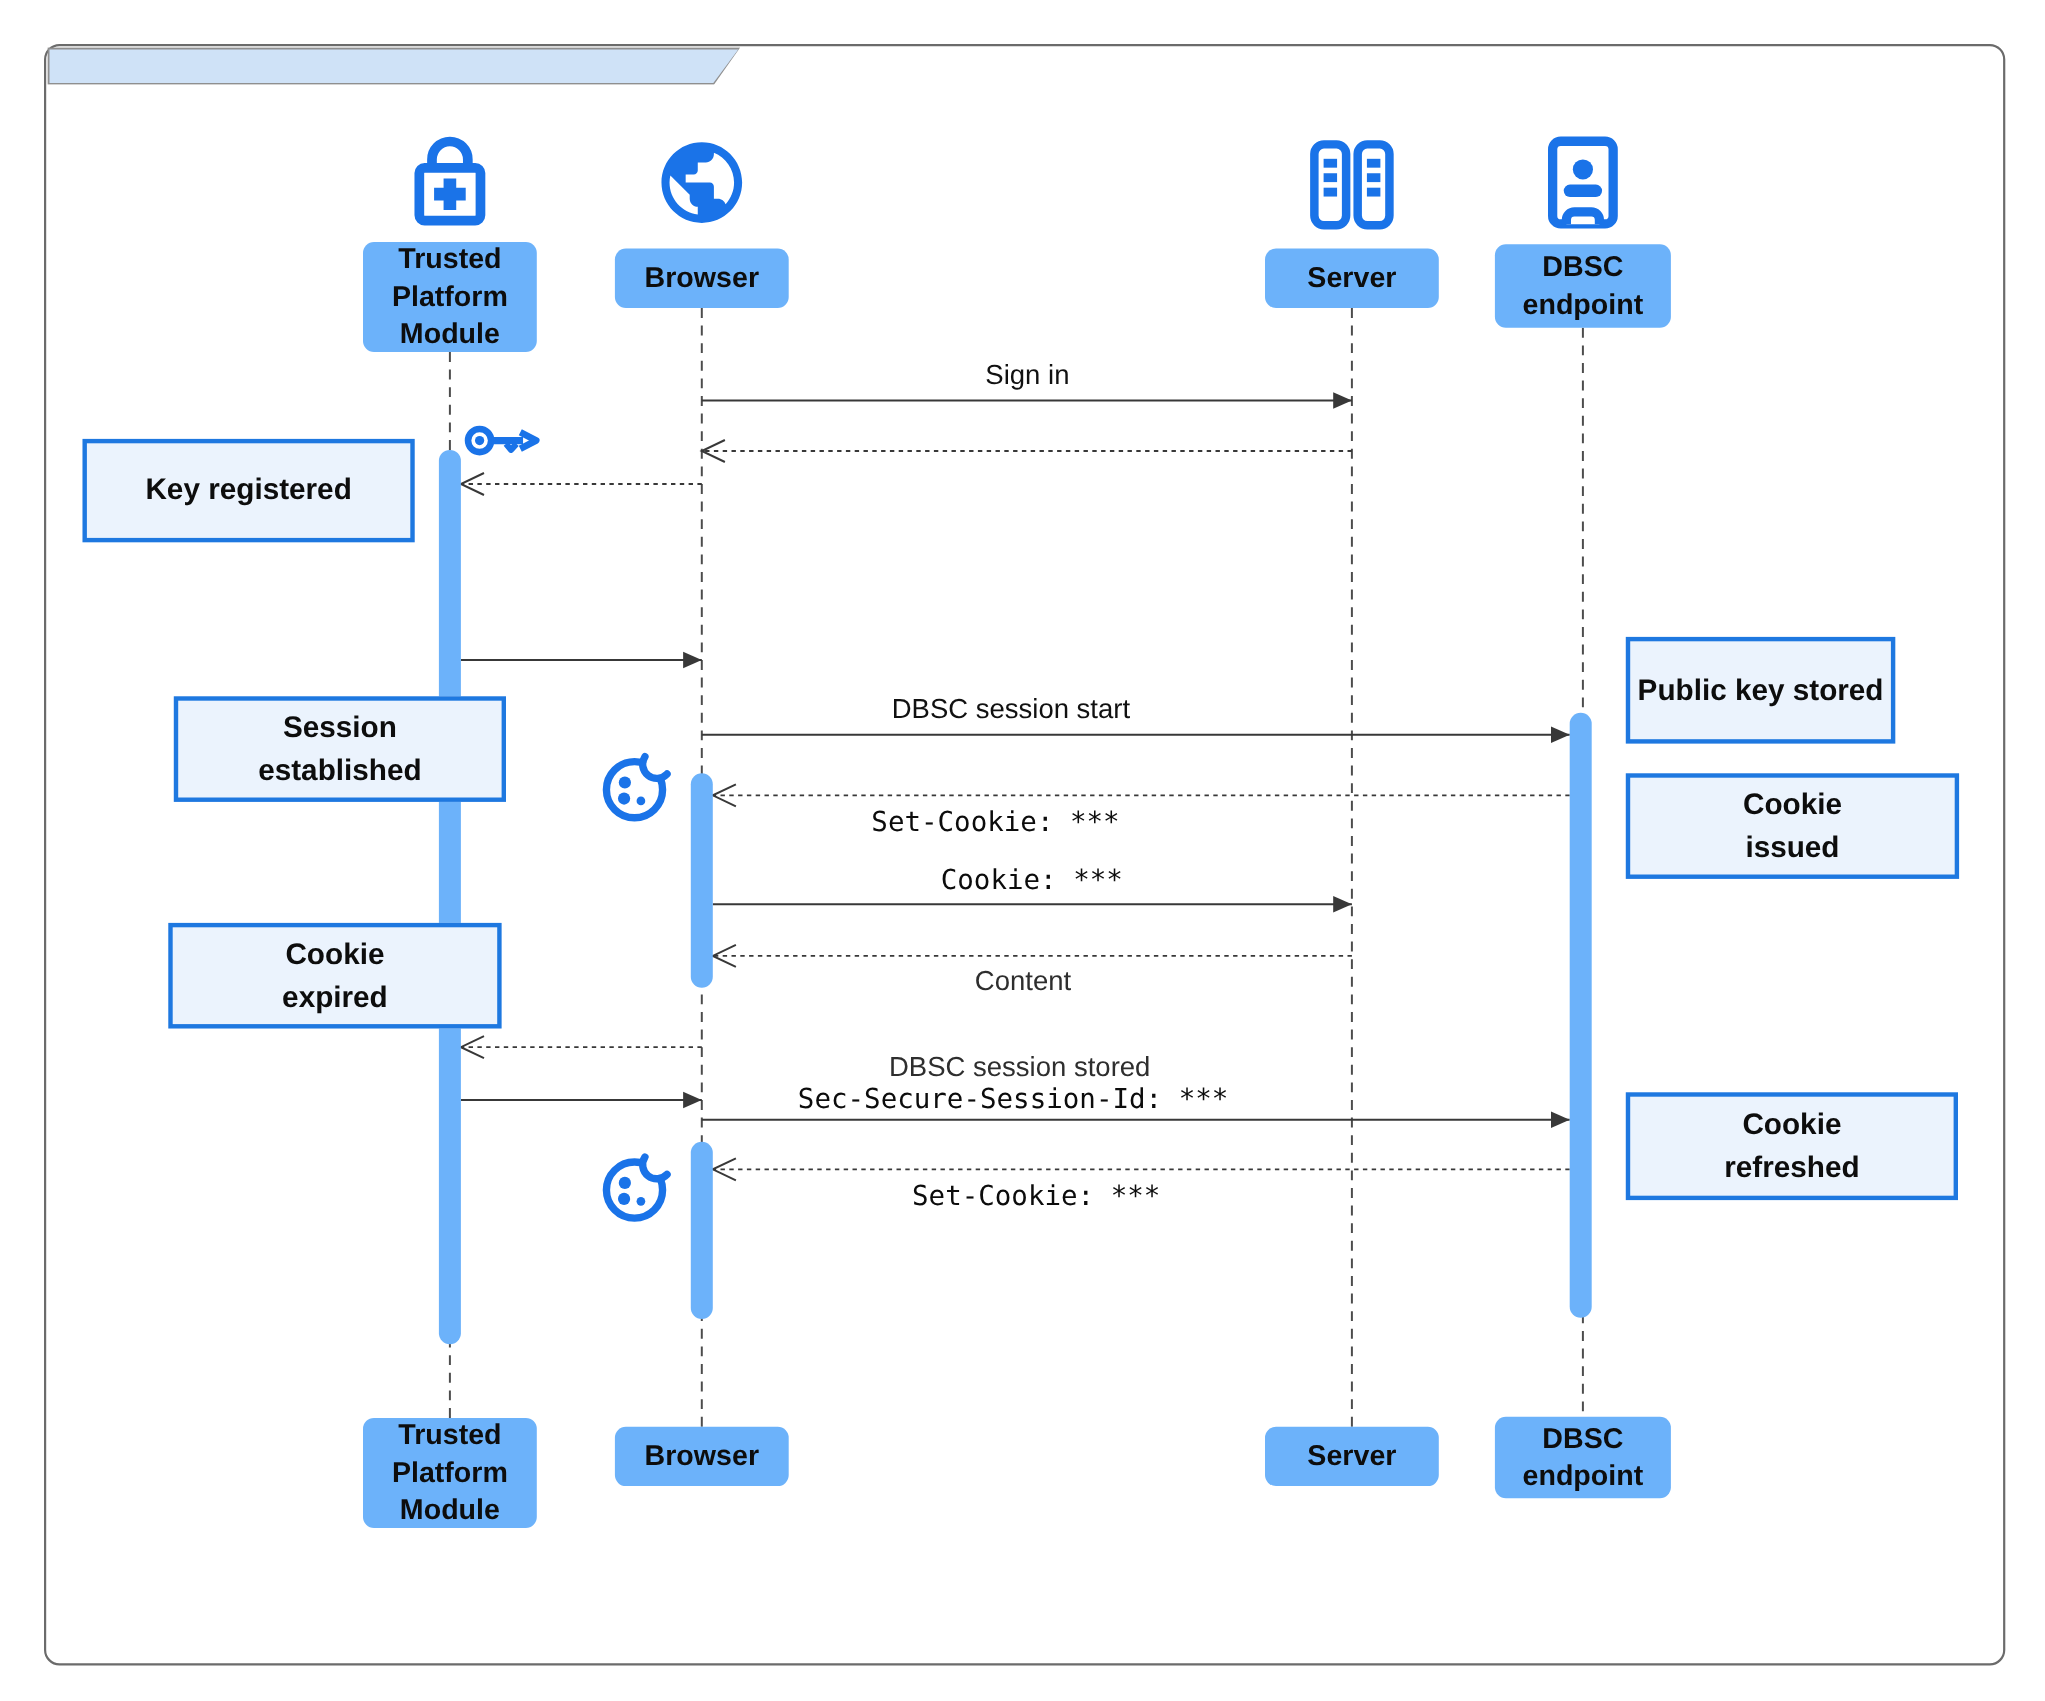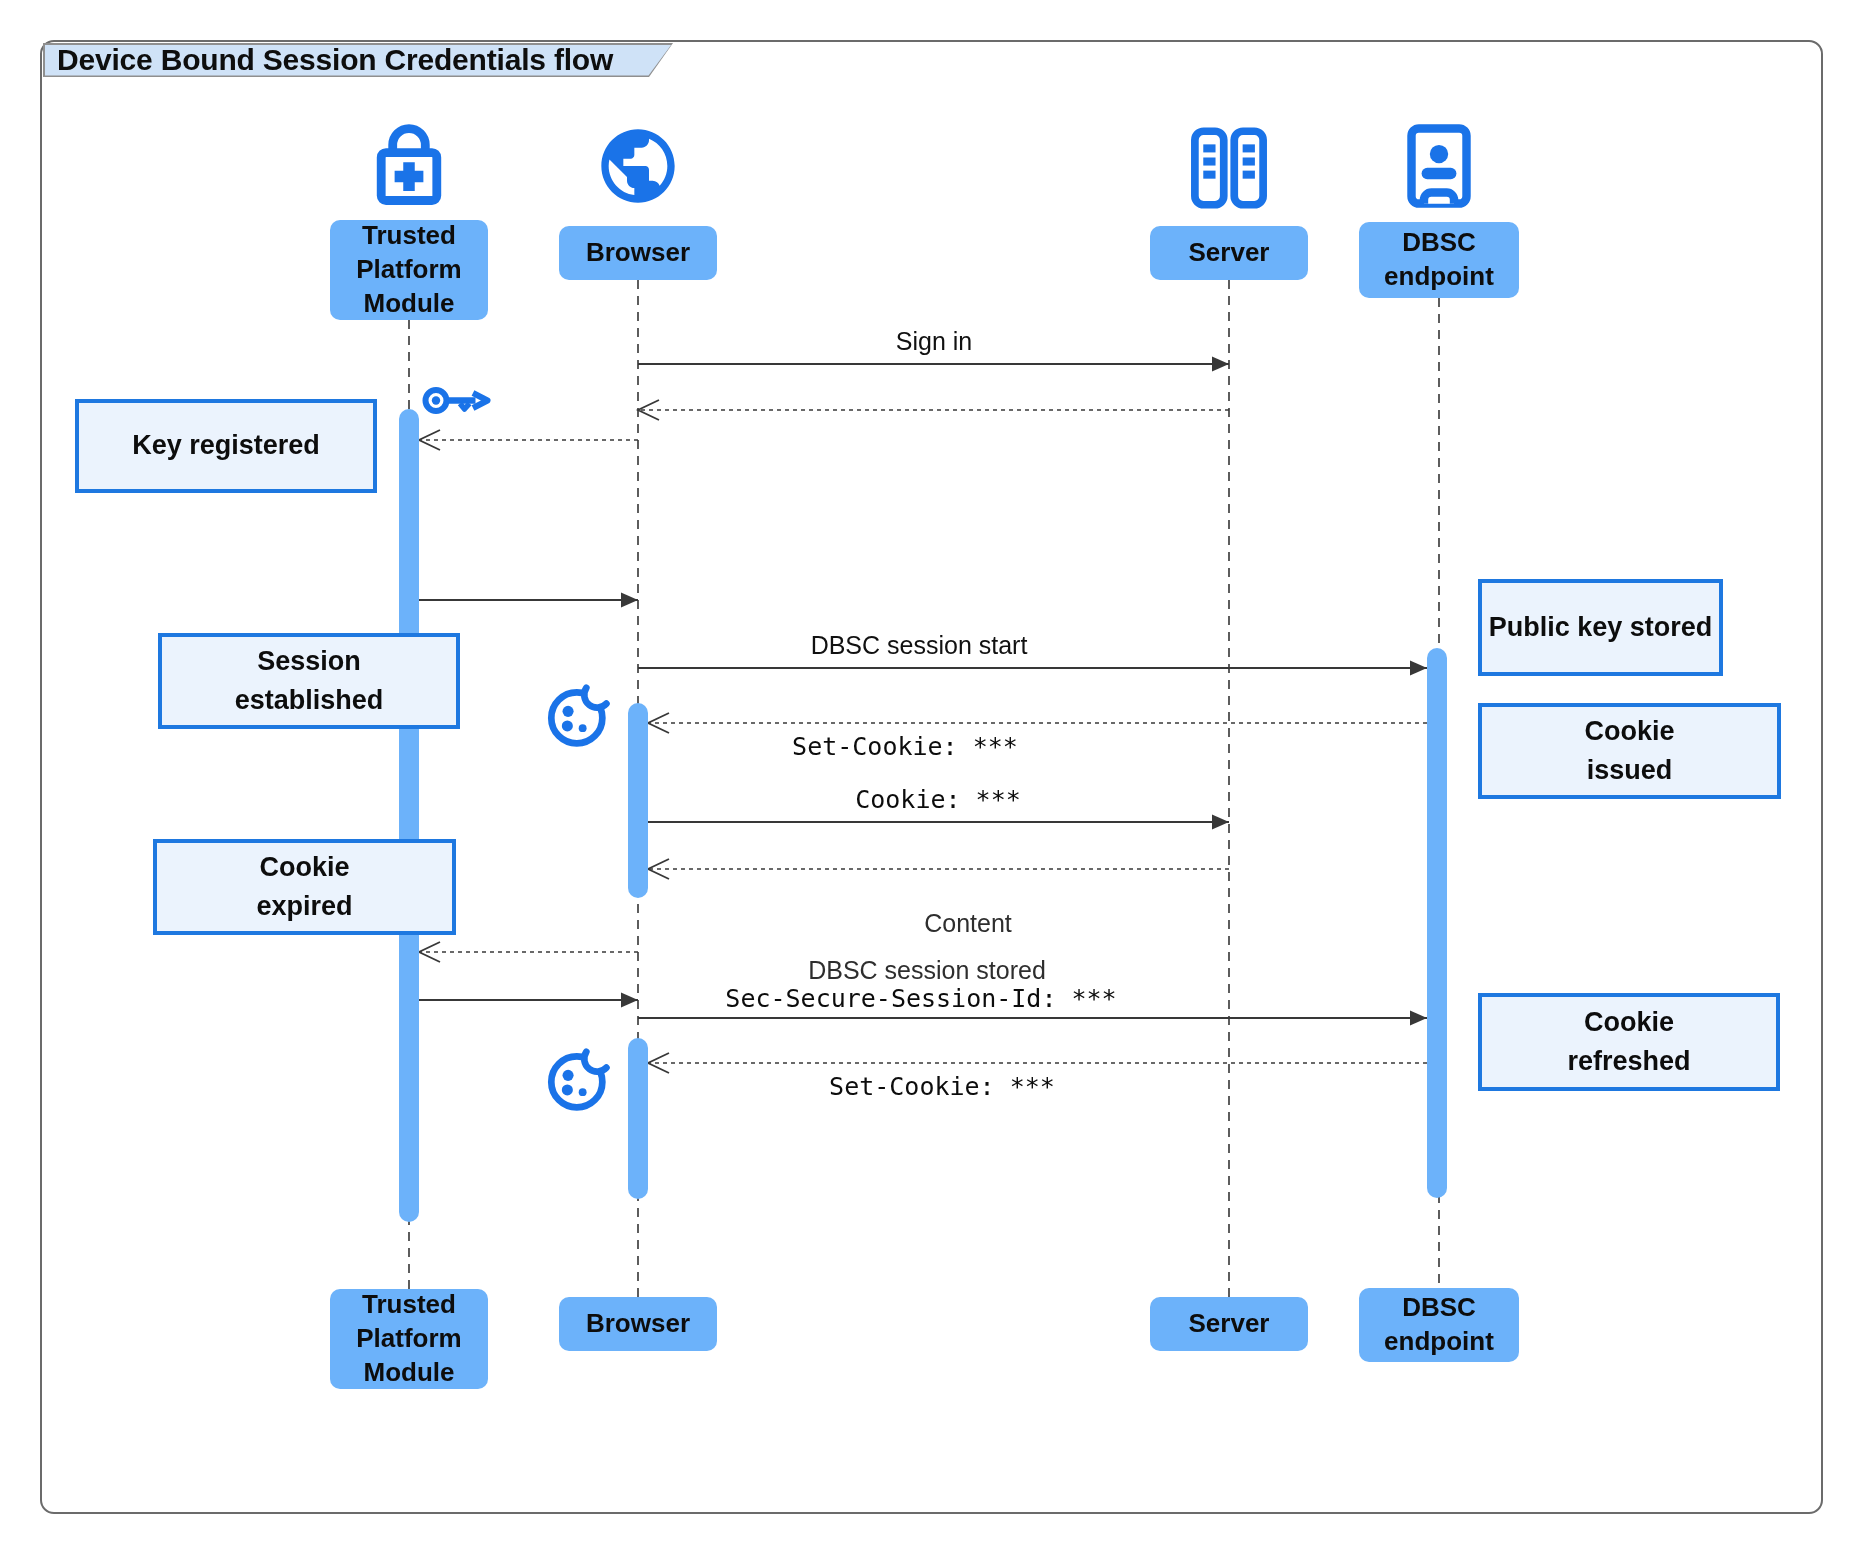--- a/index.html
+++ b/index.html
@@ -100,21 +100,20 @@
       <circle cx="16.5" cy="21.5" r="3.8" fill="#1a73e8"></circle>
       <circle cx="16" cy="31.5" r="3.8" fill="#1a73e8"></circle>
       <circle cx="26.5" cy="33" r="2.7" fill="#1a73e8"></circle>
       </g>
     </svg>
   <div id="nodes">
       <div class="frame" style="left: 40px; top: 40px; width: 1779px; height: 1470px;"></div>
       <div class="tab-outer" style="left: 43px; top: 43px; width: 630px; height: 34px;">
         <div class="tab-inner"></div>
       </div>
-      <div class="title-text" style="left: 57px; top: 43px;">Device Bound Session Credentials flow</div>
       <div class="bar" style="left: 399px; top: 409px; width: 20px; height: 813px;"></div>
       <div class="bar" style="left: 628px; top: 703px; width: 20px; height: 195px;"></div>
       <div class="bar" style="left: 628px; top: 1038px; width: 20px; height: 161px;"></div>
       <div class="bar" style="left: 1427px; top: 648px; width: 20px; height: 550px;"></div>
       <div class="actor-box" style="left: 330px; top: 220px; width: 158px; height: 100px;">Trusted
 Platform
 Module</div>
       <div class="actor-box" style="left: 330px; top: 1289px; width: 158px; height: 100px;">Trusted
 Platform
 Module</div>
@@ -133,18 +132,18 @@
 expired</div>
       <div class="note" style="left: 1478px; top: 579px; width: 245px; height: 97px;">Public key stored</div>
       <div class="note" style="left: 1478px; top: 703px; width: 303px; height: 96px;">Cookie
 issued</div>
       <div class="note" style="left: 1478px; top: 993px; width: 302px; height: 98px;">Cookie
 refreshed</div>
       <div class="mlabel sans dark" style="left: 934px; top: 327px;">Sign in</div>
       <div class="mlabel sans dark" style="left: 871px; top: 631px; margin-left: 48px;">DBSC session start</div>
       <div class="mlabel mono" style="left: 905px; top: 732px;">Set-Cookie: ***</div>
       <div class="mlabel mono" style="left: 938px; top: 785px;">Cookie: ***</div>
-      <div class="mlabel sans" style="left: 968px; top: 878px; margin-top: 31px;">Content</div>
+      <div class="mlabel sans" style="left: 930px; top: 878px;">Content</div>
       <div class="mlabel sans" style="left: 927px; top: 956px;">DBSC session stored</div>
       <div class="mlabel mono" style="left: 921px; top: 984px;">Sec-Secure-Session-Id: ***</div>
       <div class="mlabel mono" style="left: 942px; top: 1072px;">Set-Cookie: ***</div>
     </div>
 </div>
 
 </body></html>

